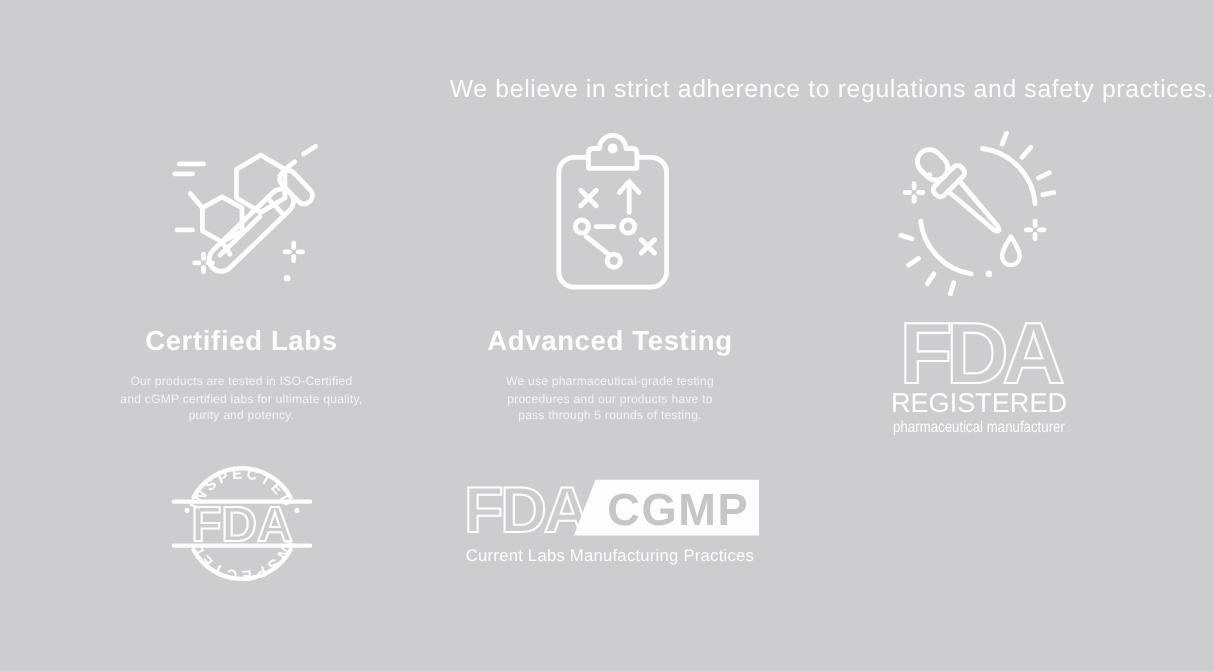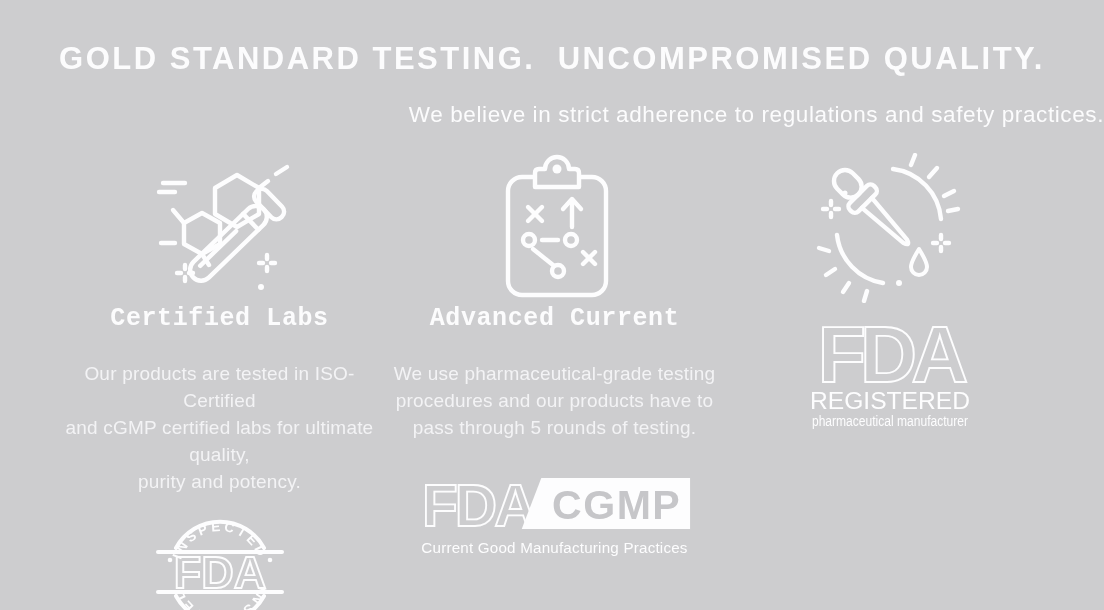--- a/index.html
+++ b/index.html
@@ -57,31 +57,31 @@
 
   .icon-wrap {
     height: 152px;
     display: flex;
     align-items: center;
     justify-content: center;
   }
   .icon-wrap svg { display: block; }
 
   .col-title {
+    margin-top: 26px;
     color: var(--text);
     font-size: 25px;
     font-weight: 700;
     letter-spacing: 0.6px;
-    font-family: Liberation Mono, monospace;
   }
 
   .col-desc {
-    margin-top: 28px;
+    margin-top: 15px;
     color: var(--text-soft);
-    font-size: 19px;
+    font-size: 11px;
     line-height: 1.42;
     letter-spacing: 0.2px;
     white-space: pre-line;
     min-height: 60px;
   }
 
   .badge-wrap {
     margin-top: 12px;
     height: 120px;
     display: flex;
@@ -125,21 +125,20 @@
     stroke-width: 1.9;
     font-family: "Liberation Sans", sans-serif;
     font-weight: 700;
   }
 </style>
 </head>
 <body>
 
 <div class="page">
 
-  <h1 class="main-title">GOLD STANDARD TESTING.  UNCOMPROMISED QUALITY.</h1>
   <p class="subtitle">We believe in strict adherence to regulations and safety practices.</p>
 
   <div class="columns">
 
     <div class="col">
       <div class="icon-wrap">
         <svg width="150" height="150" viewBox="0 0 150 150">
           <g class="icon-stroke">
             <polygon points="92,22 114,35 114,61 92,74 70,61 70,35"></polygon>
             <polygon points="57,60 75,70 75,91 57,101 39,91 39,70"></polygon>
@@ -211,32 +210,32 @@
             <line x1="62" y1="87" x2="78" y2="87"></line>
             <circle cx="91" cy="87" r="6"></circle>
             <line x1="53" y1="96" x2="73" y2="112"></line>
             <circle cx="78" cy="118" r="6"></circle>
             <line x1="103" y1="99" x2="115" y2="111"></line>
               <line x1="115" y1="99" x2="103" y2="111"></line>
           </g>
           <circle class="icon-fill" cx="77" cy="16" r="4.5"></circle>
         </svg>
       </div>
-      <div class="col-title">Advanced Current</div>
+      <div class="col-title">Advanced Testing</div>
       <div class="col-desc">We use pharmaceutical-grade testing
 procedures and our products have to
 pass through 5 rounds of testing.</div>
       <div class="badge-wrap">
         <div class="cgmp-badge">
           <svg width="274" height="61" viewBox="0 0 280 62">
             <text x="4" y="55" class="fda-outline" font-size="60" letter-spacing="-3">FDA</text>
             <polygon points="126,6 278,6 278,58 106,58" fill="var(--badge-white)"></polygon>
             <text x="137" y="48" font-size="42" font-weight="700" letter-spacing="1.5" fill="var(--cgmp-text)" font-family="Liberation Sans, sans-serif">CGMP</text>
           </svg>
-          <div class="cgmp-caption">Current Good Manufacturing Practices</div>
+          <div class="cgmp-caption">Current Labs Manufacturing Practices</div>
         </div>
       </div>
     </div>
 
     <div class="col">
       <div class="icon-wrap">
         <svg width="150" height="150" viewBox="0 0 150 150">
           <g class="icon-stroke">
             <g transform="translate(42,40) rotate(-45)">
               <rect x="-11" y="-28" width="22" height="30" rx="11"></rect>

